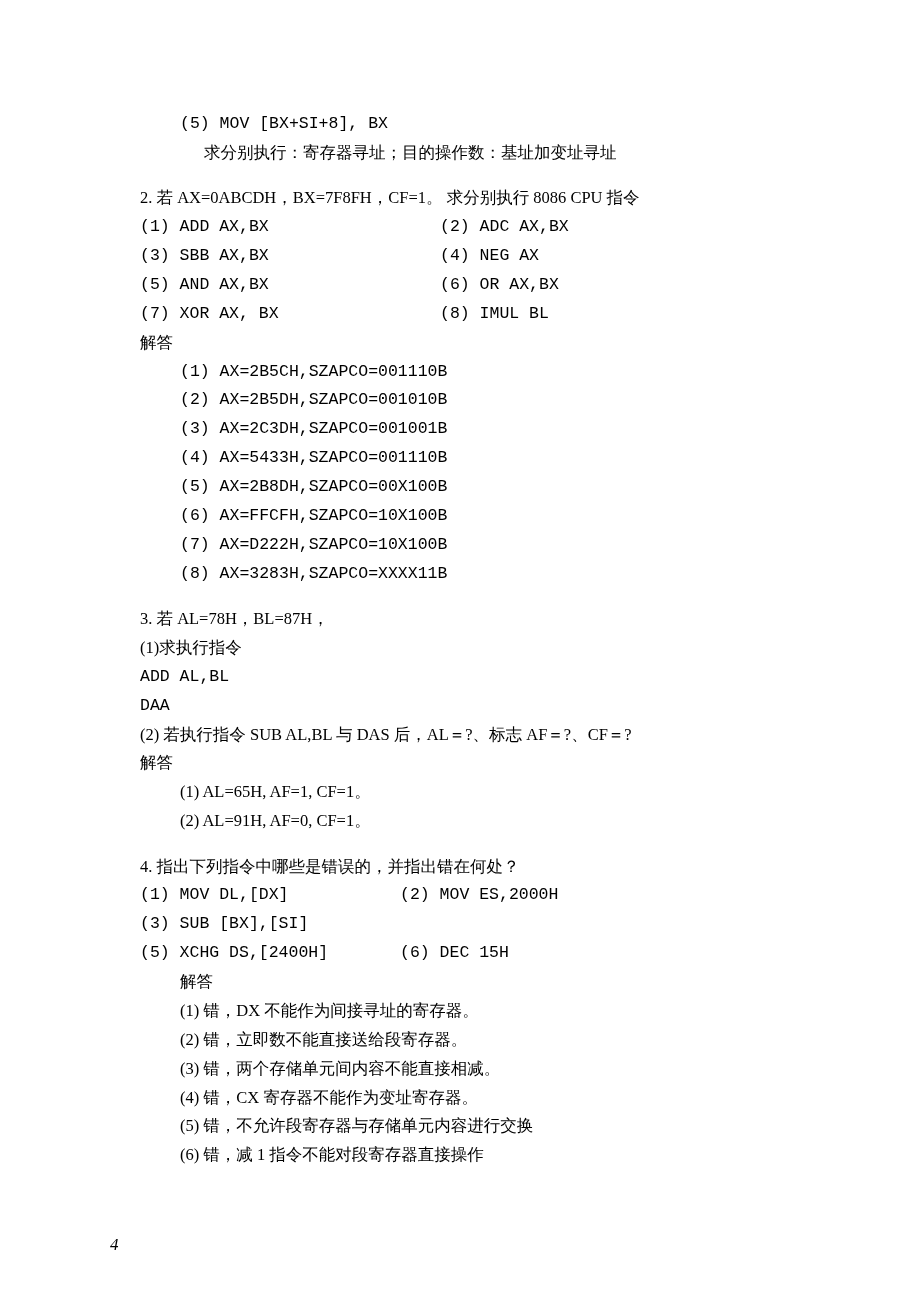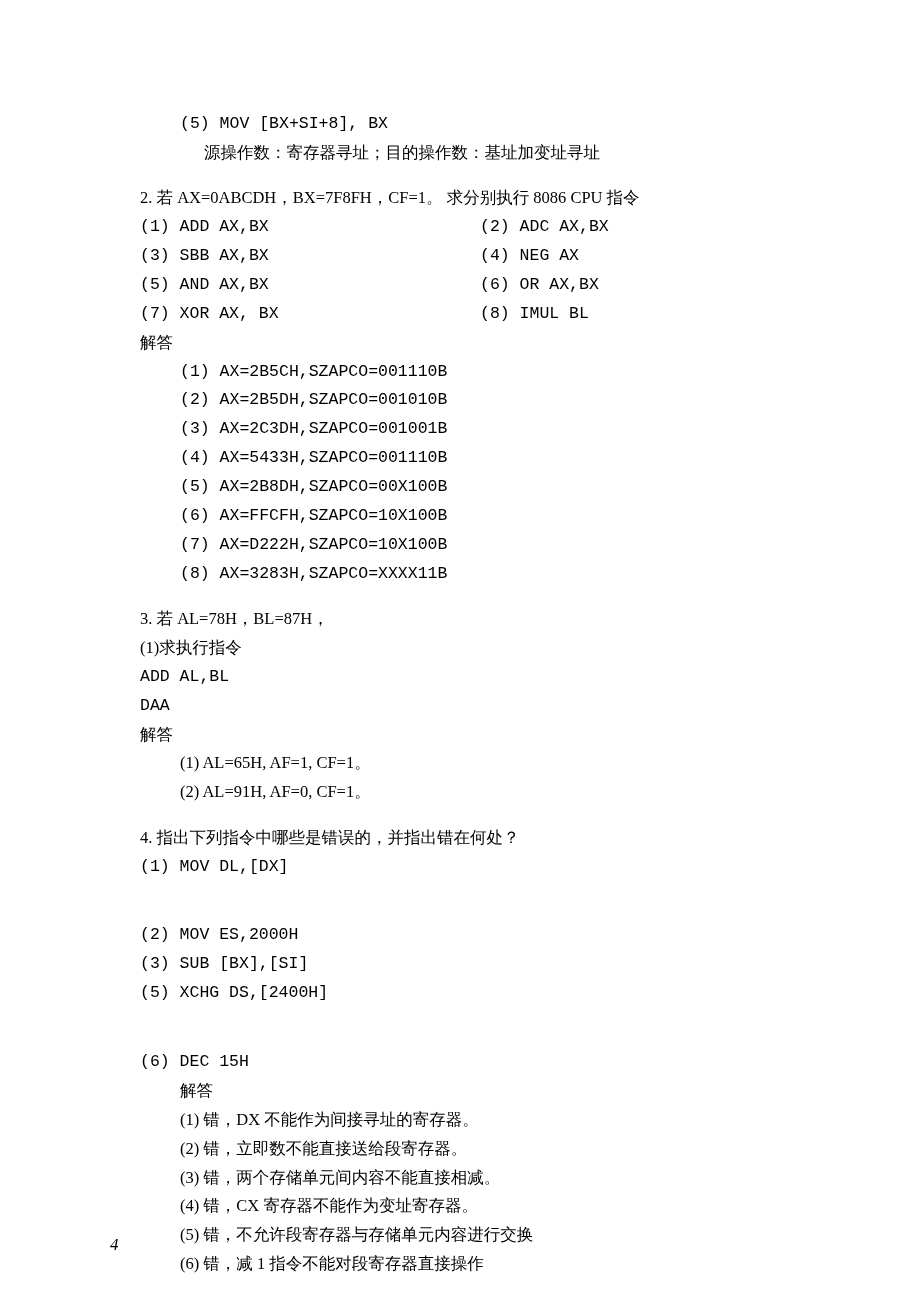--- a/index.html
+++ b/index.html
@@ -14,41 +14,41 @@
   .page {
     width: 920px;
     height: 1300px;
     box-sizing: border-box;
     padding: 110px 110px 40px 140px;
     position: relative;
   }
   .mono { font-family: "Courier New", monospace; }
   .indent1 { padding-left: 40px; }
   .indent2 { padding-left: 64px; }
-  .row2 { display: flex; gap: 40px; }
+  .row2 { display: flex; }
   .row2 .left { width: 300px; }
   .row2 .left-wide { width: 260px; }
   .page-num {
     position: absolute;
     bottom: 40px;
     left: 110px;
     font-style: italic;
     font-family: "Times New Roman", serif;
     font-size: 17px;
   }
   .blank { height: 1em; }
-  .nowrap { white-space: nowrap; flex-direction: column; }
+  .nowrap { white-space: nowrap; }
 </style>
 </head>
 <body>
 
 <div class="page">
 
   <div class="indent1 mono">(5) MOV [BX+SI+8], BX</div>
-  <div class="indent2">源操作数：寄存器寻址；目的操作数：基址加变址寻址</div>
+  <div class="indent2">求分别执行：寄存器寻址；目的操作数：基址加变址寻址</div>
 
   <div class="blank"></div>
 
   <div>2. 若 AX=0ABCDH，BX=7F8FH，CF=1。  求分别执行 8086 CPU 指令</div>
   <div class="row2 mono">
     <div class="left">(1) ADD   AX,BX</div>
     <div>(2) ADC   AX,BX</div>
   </div>
   <div class="row2 mono">
     <div class="left">(3) SBB   AX,BX</div>
@@ -71,20 +71,21 @@
   <div class="indent1 mono">(6) AX=FFCFH,SZAPCO=10X100B</div>
   <div class="indent1 mono">(7) AX=D222H,SZAPCO=10X100B</div>
   <div class="indent1 mono">(8) AX=3283H,SZAPCO=XXXX11B</div>
 
   <div class="blank"></div>
 
   <div>3. 若 AL=78H，BL=87H，</div>
   <div>(1)求执行指令</div>
   <div class="mono">ADD AL,BL</div>
   <div class="mono">DAA</div>
+  <div>(2) 若执行指令 SUB AL,BL 与 DAS 后，AL＝?、标志 AF＝?、CF＝?</div>
   <div>解答</div>
   <div class="indent1">(1) AL=65H, AF=1, CF=1。</div>
   <div class="indent1">(2) AL=91H, AF=0, CF=1。</div>
 
   <div class="blank"></div>
 
   <div>4. 指出下列指令中哪些是错误的，并指出错在何处？</div>
   <div class="row2 mono nowrap">
     <div class="left-wide">(1) MOV DL,[DX]</div>
     <div>(2) MOV ES,2000H</div>

